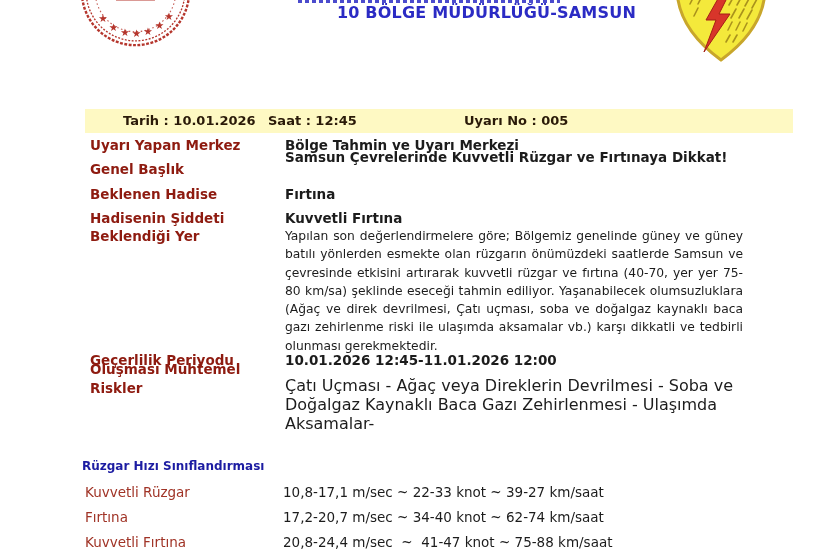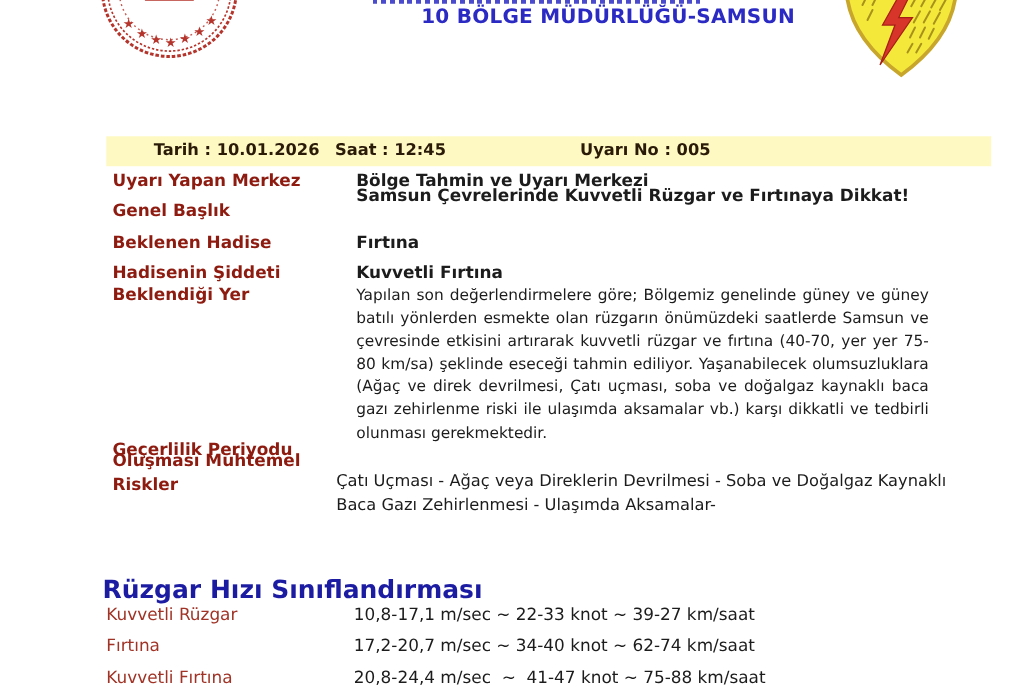--- a/index.html
+++ b/index.html
@@ -19,25 +19,25 @@
   .info-bar { position:absolute; left:85px; top:90px; width:708px; height:24px;
               background:#fef9c3;margin-top:19px; }
   .info-bar span { position:absolute; top:0; line-height:24px; font-size:13px; font-weight:bold; color:#2a1a08; }
   .info-date { left:38px; } .info-time { left:183px; } .info-no { left:379px; }
 
   
   .flabel { position:absolute; left:90px; width:192px; font-size:13.5px; font-weight:bold; color:#8e1b10; }
   .fvalue { position:absolute; left:285px; font-size:13.5px; font-weight:bold; color:#1c1c1c; white-space:pre; }
   .para   { position:absolute; left:285px; width:458px; font-size:12.3px; font-weight:normal; color:#1c1c1c;
             text-align:justify; line-height:18.3px; white-space:normal; }
-  .riskval{ position:absolute; left:269px; width:500px; font-size:13px; font-weight:normal; color:#1c1c1c;
+  .riskval{ position:absolute; left:285px; width:500px; font-size:16px; font-weight:normal; color:#1c1c1c;
             line-height:19px; white-space:normal; }
 
   
-  .wind-head { position:absolute; left:82px; top:459px; font-size:20px; font-weight:bold; color:#1c1ca2; }
+  .wind-head { position:absolute; left:82px; top:459px; font-size:12px; font-weight:bold; color:#1c1ca2; }
   .wlabel { position:absolute; left:85px; width:190px; font-size:13.5px; color:#a03326; }
   .wvalue { position:absolute; left:283px; font-size:13.5px; color:#1c1c1c; white-space:pre; }
 </style>
 </head>
 <body>
 
 <div class="page">
 
   <svg class="seal" viewBox="0 0 120 120">
     <circle cx="60" cy="60" r="56" fill="#ffffff" stroke="#b5352c" stroke-width="2.5" stroke-dasharray="3 1.6"></circle>
@@ -104,20 +104,21 @@
   <div class="flabel" style="top:186px">Beklenen Hadise</div>
   <div class="fvalue" style="top:186px">Fırtına</div>
 
   <div class="flabel" style="top:210px">Hadisenin Şiddeti</div>
   <div class="fvalue" style="top:210px">Kuvvetli Fırtına</div>
 
   <div class="flabel" style="top:228px">Beklendiği Yer</div>
   <div class="para" style="top:227px">Yapılan son değerlendirmelere göre; Bölgemiz genelinde güney ve güney batılı yönlerden esmekte olan rüzgarın önümüzdeki saatlerde Samsun ve çevresinde etkisini artırarak kuvvetli rüzgar ve fırtına (40-70, yer yer 75-80 km/sa) şeklinde eseceği tahmin ediliyor. Yaşanabilecek olumsuzluklara (Ağaç ve direk devrilmesi, Çatı uçması, soba ve doğalgaz kaynaklı baca gazı zehirlenme riski ile ulaşımda aksamalar vb.) karşı dikkatli ve tedbirli olunması gerekmektedir.</div>
 
   <div class="flabel" style="top:352px">Geçerlilik Periyodu</div>
+  <div class="fvalue" style="top:352px">10.01.2026 12:45-11.01.2026 12:00</div>
 
   <div class="flabel" style="top:360px; width:160px; line-height:19px;">Oluşması Muhtemel Riskler</div>
   <div class="riskval" style="top:376px">Çatı Uçması - Ağaç veya Direklerin Devrilmesi - Soba ve Doğalgaz Kaynaklı Baca Gazı Zehirlenmesi - Ulaşımda Aksamalar-</div>
 
   <div class="wind-head">Rüzgar Hızı Sınıflandırması</div>
 
   <div class="wlabel" style="top:484px">Kuvvetli Rüzgar</div>
   <div class="wvalue" style="top:484px">10,8-17,1 m/sec ~ 22-33 knot ~ 39-27 km/saat</div>
 
   <div class="wlabel" style="top:509px">Fırtına</div>

